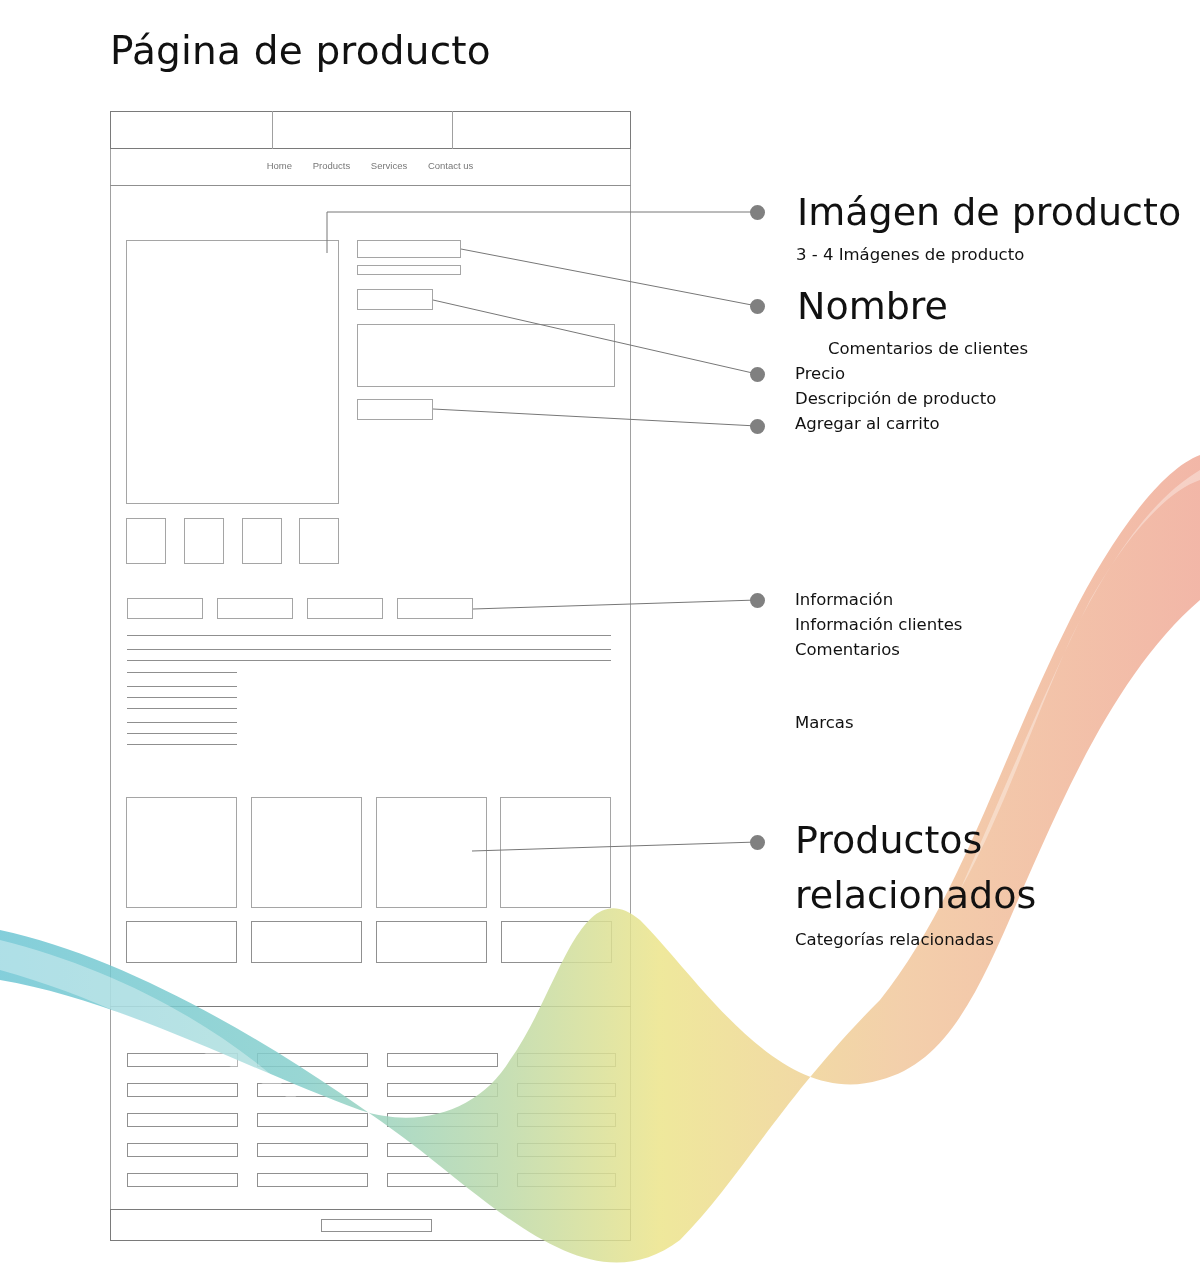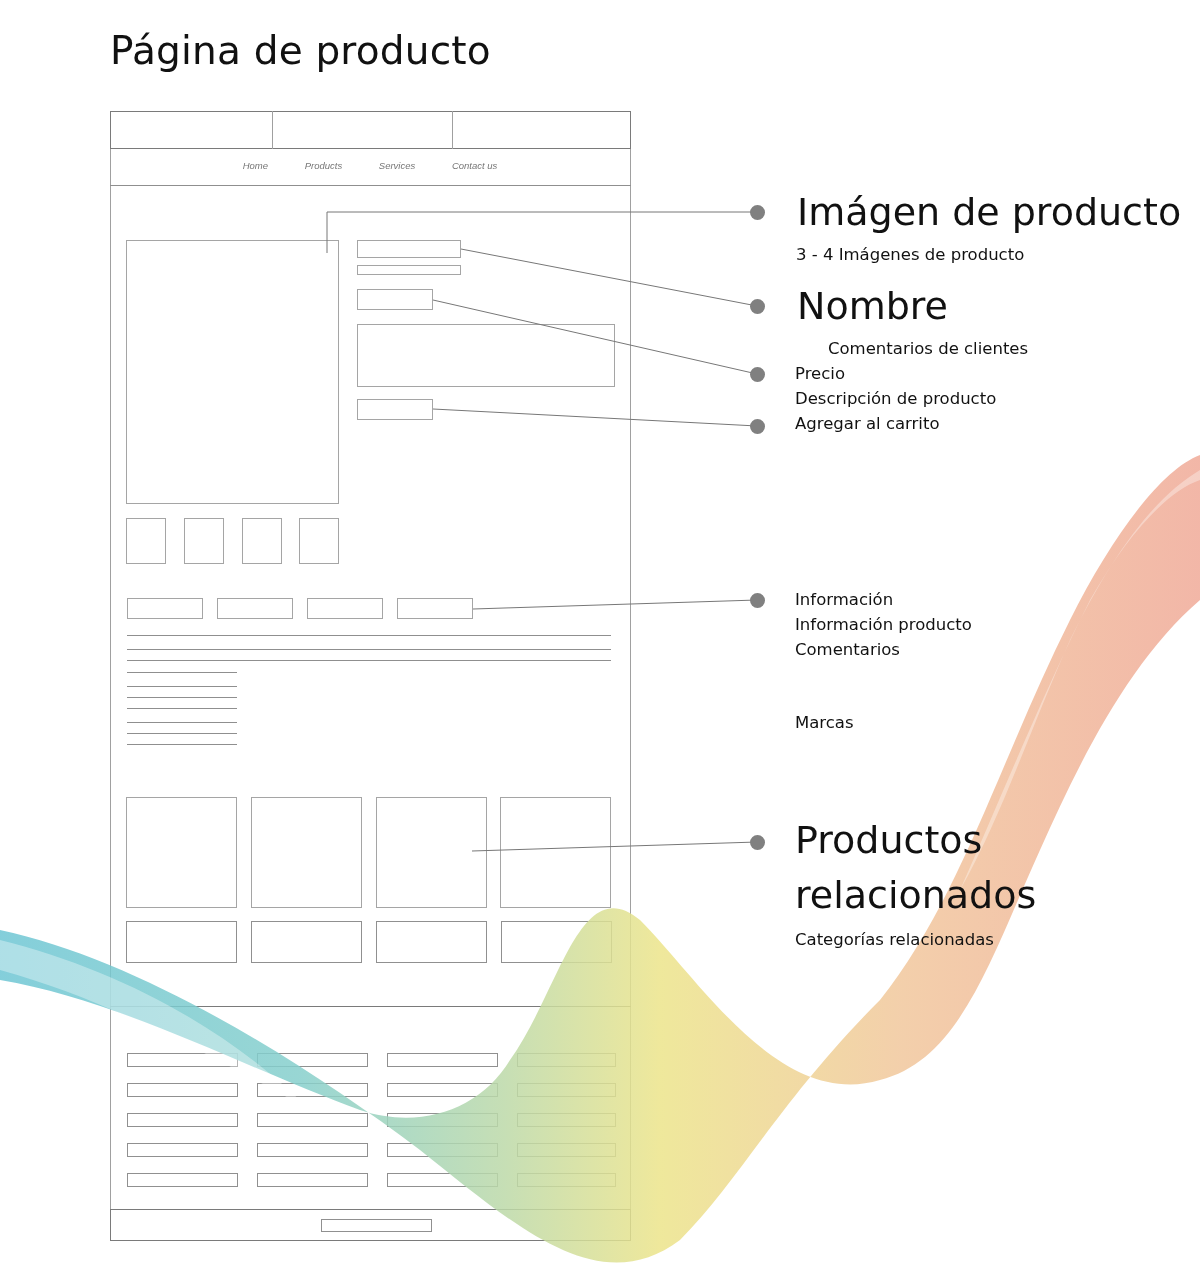--- a/index.html
+++ b/index.html
@@ -7,21 +7,21 @@
          font-family: "Liberation Sans", "DejaVu Sans", sans-serif; color: #111; }
   .abs { position: absolute; }
   .ribbon { position: absolute; left: 0; top: 0; width: 1200px; height: 1286px; z-index: 3; pointer-events: none; }
   .lines { position: absolute; left: 0; top: 0; width: 1200px; height: 1286px; z-index: 2; pointer-events: none; }
   .page-title { left: 110px; top: 28px; font-size: 39px; font-family: "DejaVu Sans", sans-serif; letter-spacing: 0.2px; color: #111; z-index: 4; }
   .frame { position: absolute; box-sizing: border-box; border: 1px solid #8a8a8a; background: transparent; z-index: 1; }
   .box { position: absolute; box-sizing: border-box; border: 1px solid #a5a5a5; background: transparent; z-index: 1; }
   .box.dark { border-color: #909090; }
   .hline { position: absolute; height: 0; border-top: 1px solid #8f8f8f; z-index: 1; }
   .nav { position: absolute; left: 110px; top: 160px; width: 520px; text-align: center; font-size: 9.5px; color: #777; z-index: 1; }
-  .nav span { margin: 0 17px; font-style: italic; }
+  .nav span { margin: 0 9px; }
   .label { position: absolute; z-index: 4; color: #111; font-family: "DejaVu Sans", sans-serif; }
   .lbl-big { font-size: 38px; line-height: 44px; }
   .lbl-small { font-size: 16.5px; line-height: 25px; }
   .dot { position: absolute; width: 15px; height: 15px; border-radius: 50%; background: #808080; z-index: 4; }
 </style>
 </head>
 <body>
 
 <div class="abs page-title">Página de producto</div>
 
@@ -150,19 +150,19 @@
 <div class="label lbl-big" style="left:797px;top:190px;">Imágen de producto</div>
 <div class="label lbl-small" style="left:796px;top:242px;">3 - 4 Imágenes de producto</div>
 
 <div class="label lbl-big" style="left:797px;top:284px;">Nombre</div>
 <div class="label lbl-small" style="left:828px;top:336px;">Comentarios de clientes</div>
 <div class="label lbl-small" style="left:795px;top:361px;">Precio</div>
 <div class="label lbl-small" style="left:795px;top:386px;">Descripción de producto</div>
 <div class="label lbl-small" style="left:795px;top:411px;text-align:right;">Agregar al carrito</div>
 
 <div class="label lbl-small" style="left:795px;top:587px;">Información</div>
-<div class="label lbl-small" style="left:795px;top:612px;">Información producto</div>
+<div class="label lbl-small" style="left:795px;top:612px;">Información clientes</div>
 <div class="label lbl-small" style="left:795px;top:637px;">Comentarios</div>
 <div class="label lbl-small" style="left:795px;top:662px;margin-top:48px;">Marcas</div>
 
 <div class="label lbl-big" style="left:795px;top:818px;">Productos</div>
 <div class="label lbl-big" style="left:795px;top:873px;">relacionados</div>
 <div class="label lbl-small" style="left:795px;top:927px;">Categorías relacionadas</div>
 
 </body></html>

